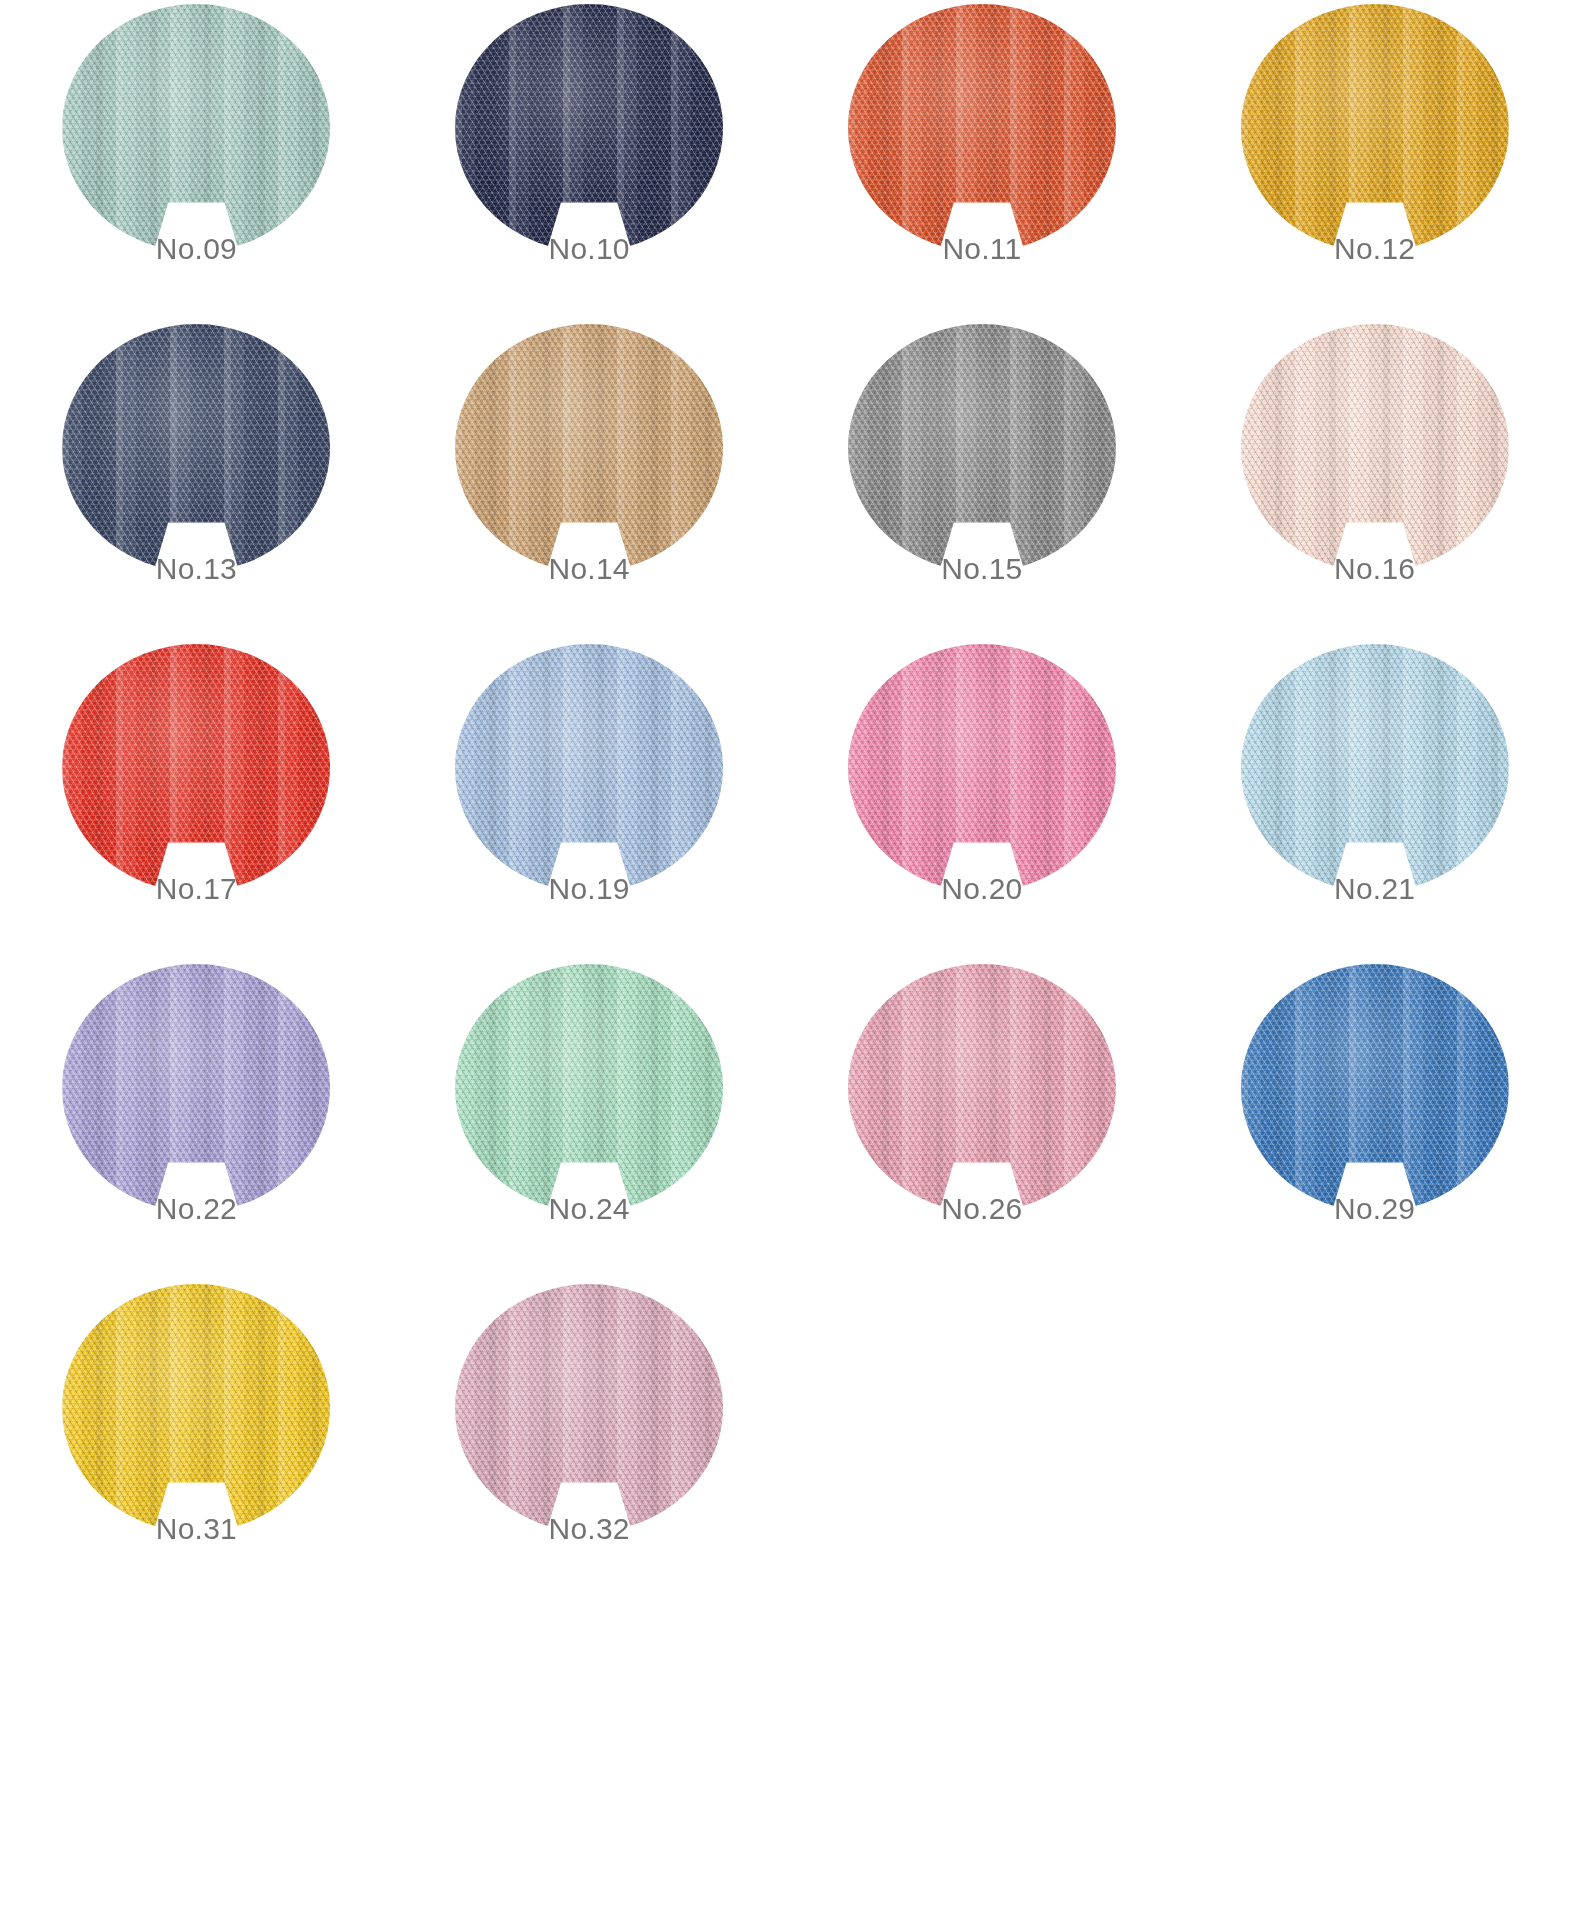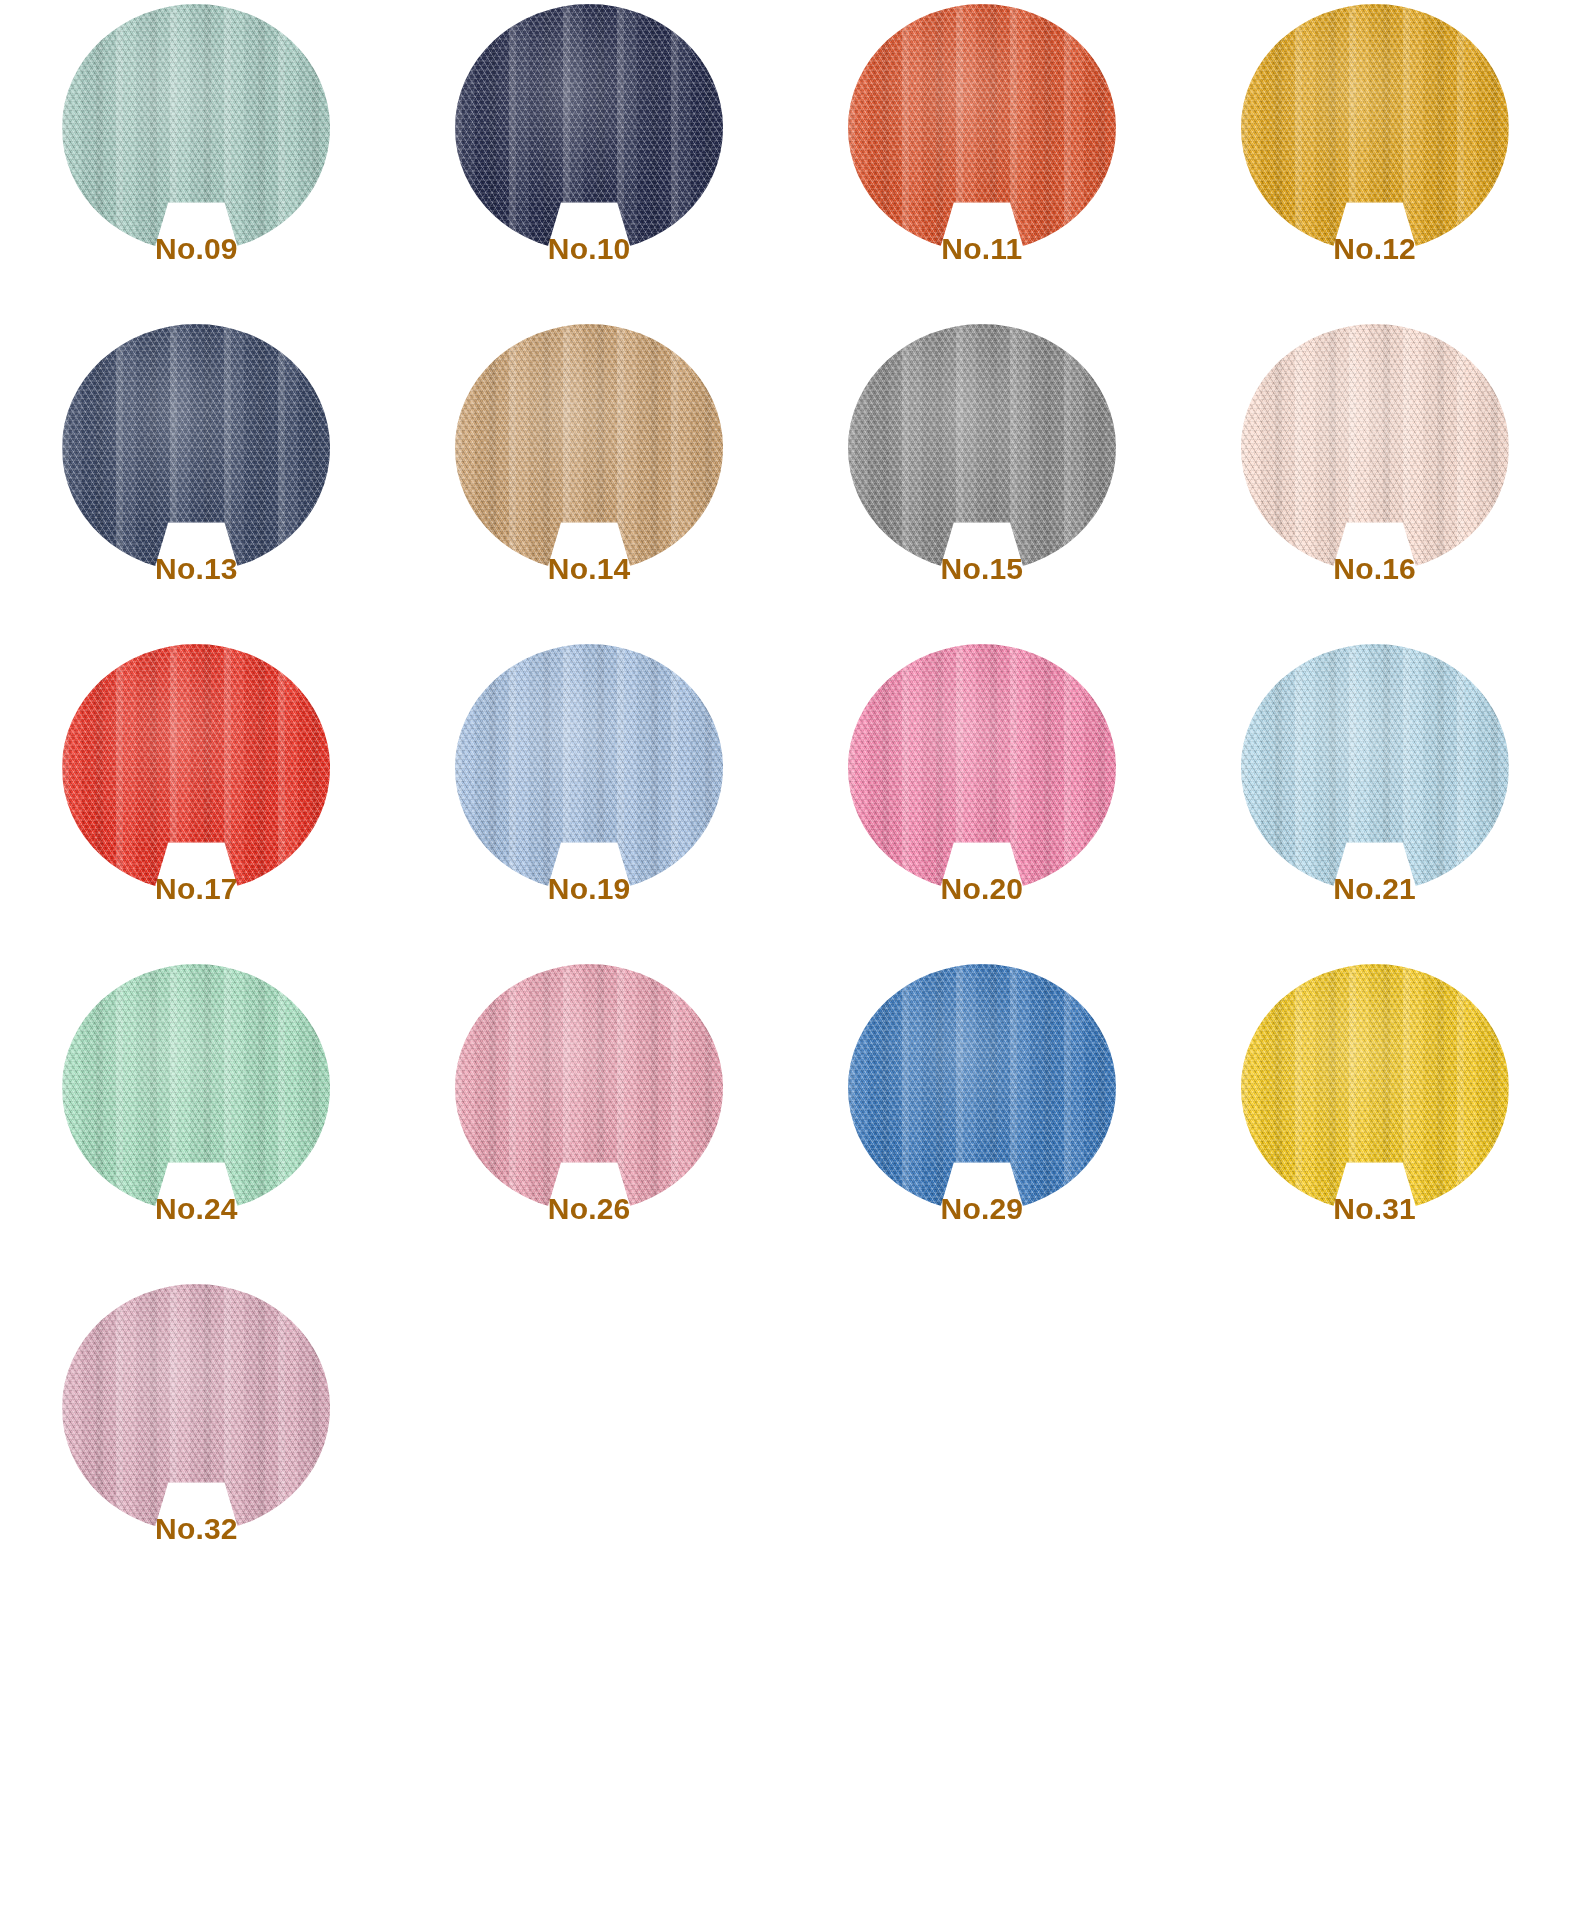--- a/index.html
+++ b/index.html
@@ -141,24 +141,24 @@
         rgba(0,0,0,0.10) 88%,
         rgba(0,0,0,0.19) 100%);
   }
 
   
   .label {
     position: absolute;
     left: 50%;
     transform: translateX(-50%);
     bottom: -12px;
-    color: #a16207;
+    color: #737373;
     font-family: "Liberation Sans", sans-serif;
     font-size: 30px;
-    font-weight: 700;
+    font-weight: 400;
     letter-spacing: 0.2px;
     white-space: nowrap;
     line-height: 1;
     z-index: 3;
   }
 </style>
 </head>
 <body style="background: rgb(255, 255, 255);">
 
 <div id="swatch-grid">
@@ -314,20 +314,33 @@
           <div class="stitch-b"></div>
           <div class="rows"></div>
           <div class="shade"></div>
         </div>
         <div class="label">No.21</div>
       </div>
     </div>
     <div class="swatch-cell">
       <div class="disc-wrap">
         <div class="disc">
+          <div class="base" style="background: rgb(171, 163, 218);"></div>
+          <div class="ribs"></div>
+          <div class="stitch-a"></div>
+          <div class="stitch-b"></div>
+          <div class="rows"></div>
+          <div class="shade"></div>
+        </div>
+        <div class="label">No.22</div>
+      </div>
+    </div>
+    <div class="swatch-cell">
+      <div class="disc-wrap">
+        <div class="disc">
           <div class="base" style="background: rgb(166, 224, 192);"></div>
           <div class="ribs"></div>
           <div class="stitch-a"></div>
           <div class="stitch-b"></div>
           <div class="rows"></div>
           <div class="shade"></div>
         </div>
         <div class="label">No.24</div>
       </div>
     </div>

